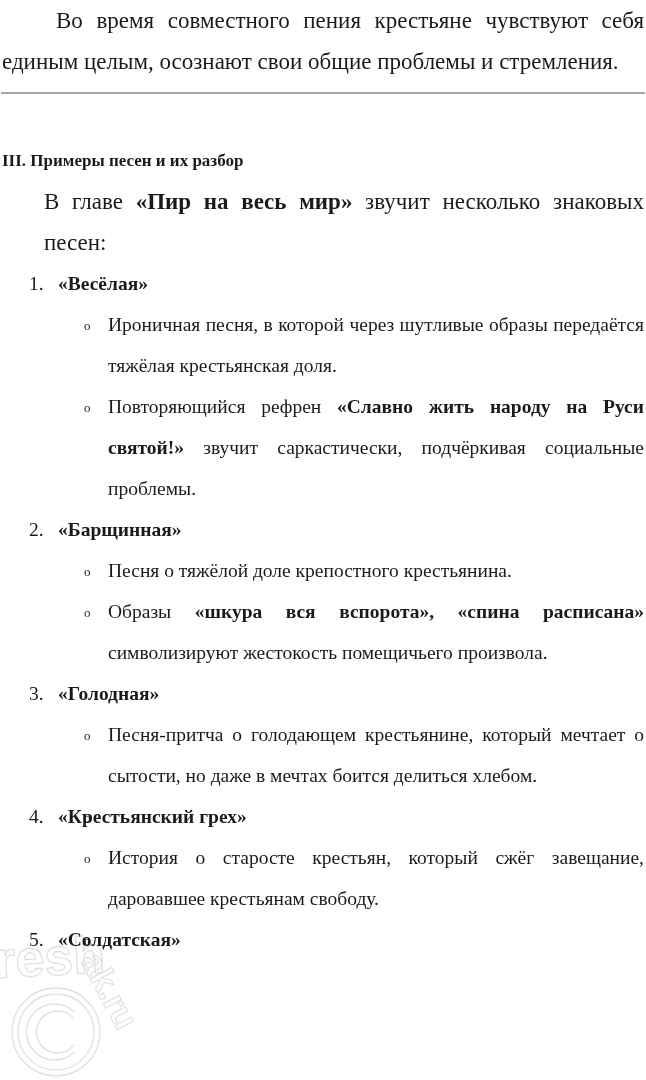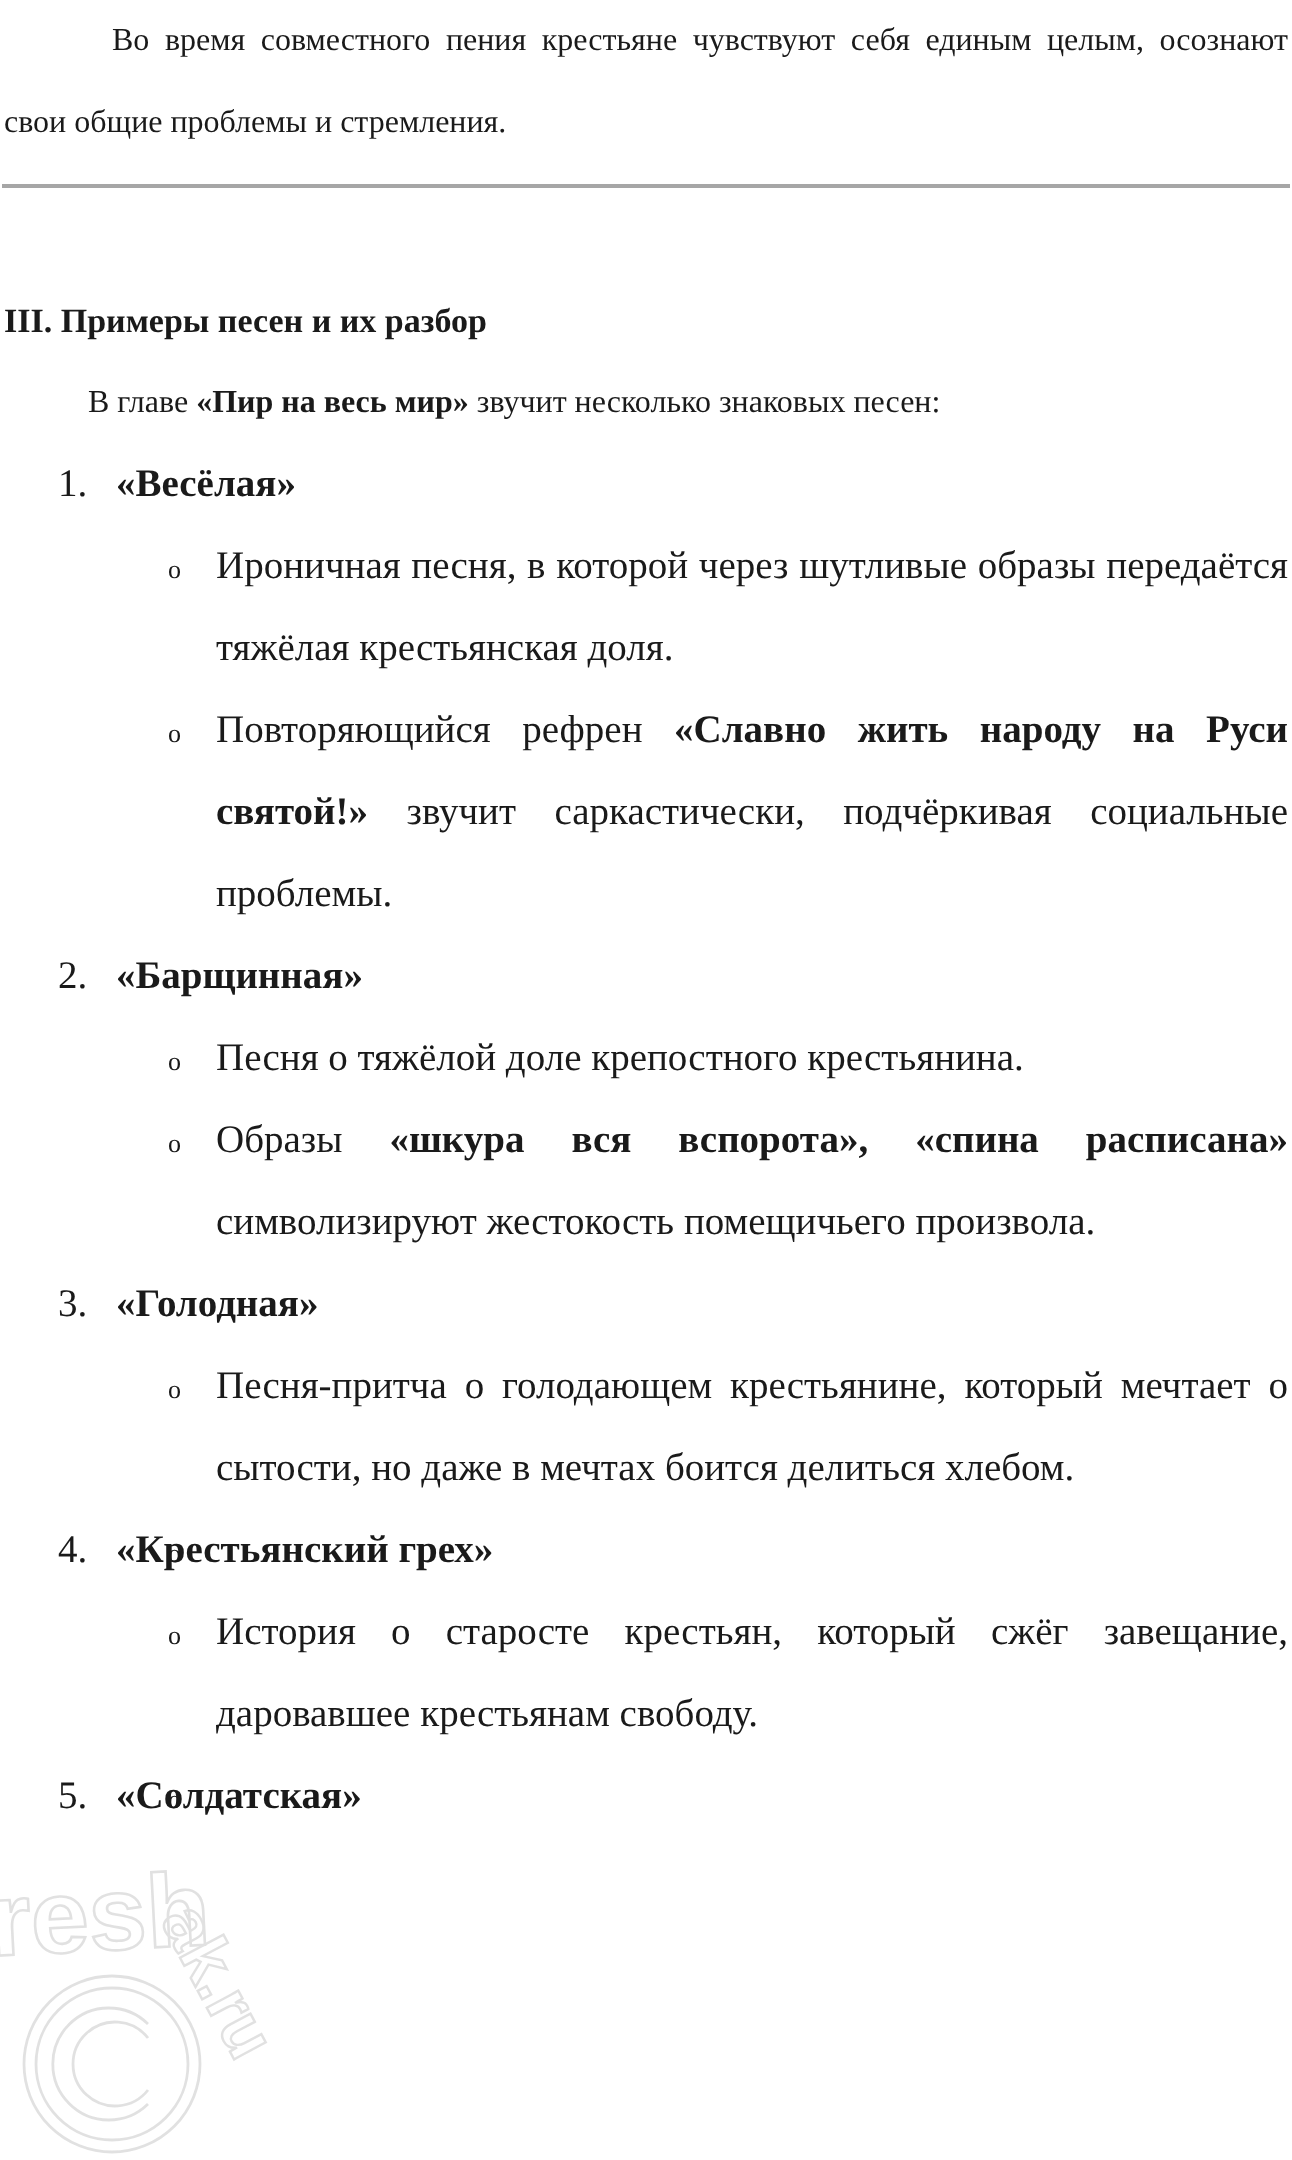--- a/index.html
+++ b/index.html
@@ -32,21 +32,21 @@
   }
 
   
   #content {
     position: relative;
     z-index: 2;
     padding: 0;
   }
 
   .para {
-    font-size: 16px;
+    font-size: 23px;
     line-height: 41px;
     text-align: justify;
     text-justify: inter-word;
     margin: 0;
     padding: 0 2px 0 2px;
   }
   .para.cont {
     text-indent: 54px;
   }
   .para.flush {

